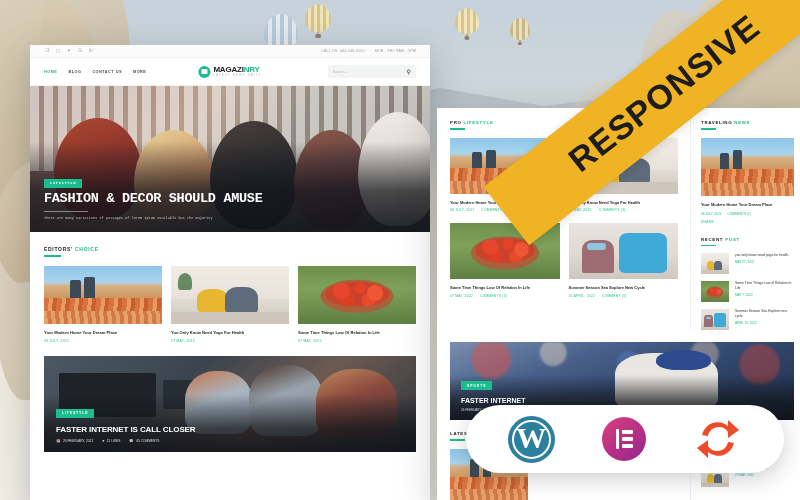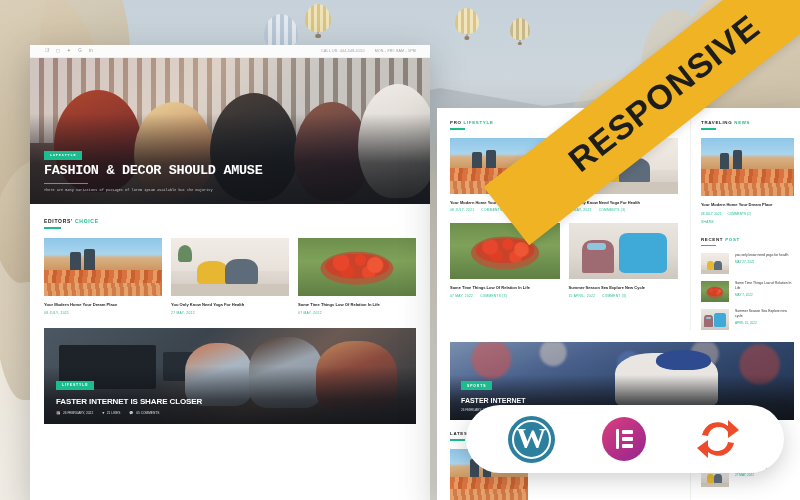--- a/index.html
+++ b/index.html
@@ -299,20 +299,41 @@
       <span>✦</span>
       <span>G</span>
       <span>in</span>
     </div>
     <div class="topbar-right">
       <span>CALL US: 444-548-0150</span>
       <span>MON - FRI: 8AM - 5PM</span>
     </div>
   </div>
 
+  <div class="navbar">
+    <nav class="menu">
+      <a href="#" class="active">HOME</a>
+      <a href="#">BLOG</a>
+      <a href="#">CONTACT US</a>
+      <a href="#">MORE</a>
+    </nav>
+    <div class="logo">
+      <div class="logo-mark">
+          <i></i>
+        </div>
+      <div class="logo-txt">
+        <div class="lt1"><span>MAGAZI</span><b>NRY</b></div>
+        <div class="lt2">LATEST NEWS DAILY</div>
+      </div>
+    </div>
+    <div class="searchbox">
+      <div class="ph">Search...</div>
+      <div class="mag">⚲</div>
+    </div>
+  </div>
 
   <div class="hero">
     <div class="fence"></div>
     <div class="blob" style="left:6%;top:22%;width:22%;height:70%;background:linear-gradient(160deg,#b0472f,#7d2f2d 60%,#5d2230);"></div>
     <div class="blob" style="left:26%;top:30%;width:20%;height:66%;background:linear-gradient(160deg,#e9d39a,#c98f66 55%,#7d5a63);"></div>
     <div class="blob" style="left:45%;top:24%;width:22%;height:74%;background:linear-gradient(160deg,#4a3f3a,#262a2f 60%,#1c2026);"></div>
     <div class="blob" style="left:66%;top:30%;width:19%;height:68%;background:linear-gradient(160deg,#8c5a46,#5a3b46 60%,#3a2c33);"></div>
     <div class="blob" style="left:82%;top:18%;width:20%;height:78%;background:linear-gradient(160deg,#f0ece7,#d8d3cd 60%,#9a9691);"></div>
     <div class="grad"></div>
     <div class="hero-inner">
@@ -368,21 +389,21 @@
 
   <div class="feature">
     <div class="deskbits"></div>
     <div class="deskbits2"></div>
     <div class="ppl" style="left:38%;top:16%;width:18%;height:66%;background:linear-gradient(160deg,#c8744c,#a9b6c2 45%,#8d9aa8);"></div>
     <div class="ppl" style="left:55%;top:10%;width:20%;height:74%;background:linear-gradient(160deg,#4a3328,#9aa4ae 42%,#7d8893);"></div>
     <div class="ppl" style="left:73%;top:14%;width:22%;height:72%;background:linear-gradient(160deg,#c08a5e,#8a4a3e 40%,#43343a);"></div>
     <div class="grad"></div>
     <div class="feature-inner">
       <div class="pill">LIFESTYLE</div>
-      <div class="feature-title">FASTER INTERNET IS SHARE CLOSER</div>
+      <div class="feature-title">FASTER INTERNET IS CALL CLOSER</div>
       <div class="feat-meta">
         <span>
             <i>📅</i>
             <b style="font-weight:normal">26 FEBRUARY, 2022</b>
           </span>
         <span>
             <i>♥</i>
             <b style="font-weight:normal">21 LIKES</b>
           </span>
         <span>

